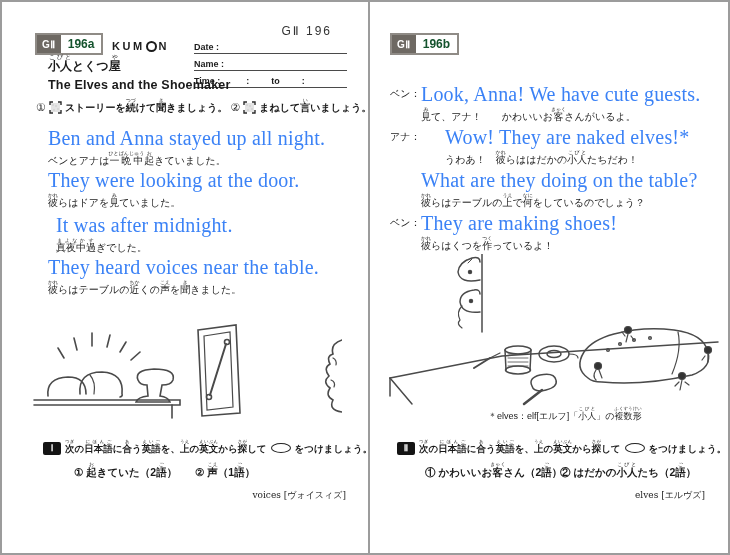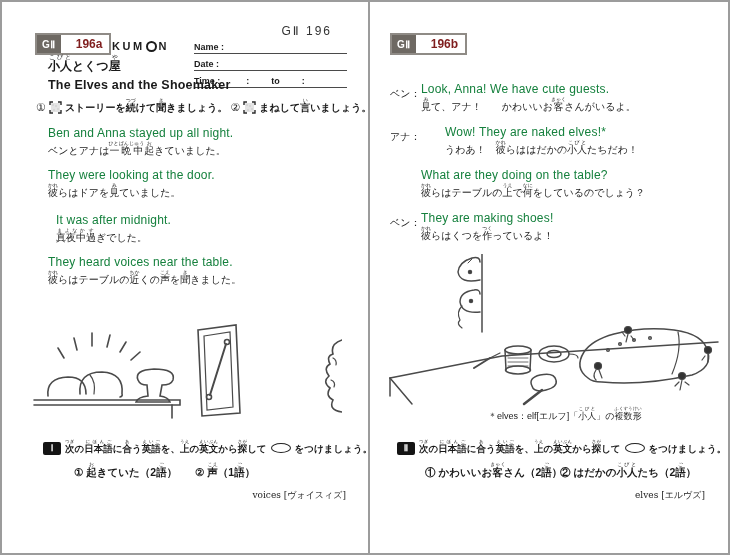--- a/index.html
+++ b/index.html
@@ -12,40 +12,40 @@
   .page-right { left:368px; width:360px; }
   .abs { position:absolute; }
 
   ruby { ruby-position: over; }
   rt { font-size:52%; font-weight:normal; letter-spacing:0; }
 
   .corner { font-size:12px; color:#333; letter-spacing:2px; }
 
   .badge { display:inline-flex; align-items:stretch; height:22px; border:2px solid #8f8b86; border-radius:0; overflow:hidden; background:#fff; }
   .badge .lv { background:#6e6963; color:#fff; font-weight:bold; font-size:10px; display:flex; align-items:center; padding:0 5px; letter-spacing:0.5px; }
-  .badge .no { color:#7f1d1d; font-weight:bold; font-size:12px; display:flex; align-items:center; padding:0 7px; background:#fff;margin-left:8px; }
+  .badge .no { color:#14532d; font-weight:bold; font-size:12px; display:flex; align-items:center; padding:0 7px; background:#fff; }
 
   .logo { font-weight:bold; font-size:11px; letter-spacing:2.5px; color:#1c1c1c; display:flex; align-items:center; }
   .logo .o { width:11px; height:11px; border:2px solid #1c1c1c; border-radius:50%; margin:0 2px 0 1px; display:inline-block; }
 
   .fields { width:153px; font-size:9px; font-weight:bold; color:#1c1c1c; }
   .fields .frow { border-bottom:1.5px solid #4a4a4a; height:14px; margin-bottom:3px; display:flex; align-items:flex-end; padding-bottom:1px; }
   .fields .t-colon1 { margin-left:26px; }
   .fields .t-to { margin-left:22px; }
   .fields .t-colon2 { margin-left:22px; }
 
   .title-jp { font-size:12px; font-weight:bold; line-height:1.55; }
   .title-jp rt { font-size:6px; }
   .title-en { font-size:12.5px; font-weight:bold; margin-top:2px; letter-spacing:0.2px; }
 
   .instr { display:flex; align-items:center; gap:3px; font-size:10px; font-weight:bold; line-height:1.7; white-space:nowrap; }
   .instr rt { font-size:5px; }
   .instr .num { font-size:11px; font-weight:normal; }
 
-  .en-serif { font-family:Liberation Sans, sans-serif; font-size:12px; color:#15803d; letter-spacing:0.2px; line-height:1.2; }
+  .en-serif { font-family:Liberation Serif, serif; font-size:20px; color:#3b82f6; letter-spacing:0.2px; line-height:1.2; }
   .jp-trans { font-size:10px; color:#222; margin-top:1px; line-height:1.9; }
   .jp-trans rt { font-size:5px; }
 
   .drow { display:flex; }
   .spk { width:31px; flex:0 0 auto; font-size:10px; color:#222; padding-top:5px; }
 
   .qrow { display:flex; align-items:center; gap:4px; font-size:9.5px; font-weight:bold; white-space:nowrap; line-height:1.8; }
   .qrow rt { font-size:4.5px; }
   .secbox { width:18px; height:13px; background:#141414; color:#fff; font-size:9px; font-weight:bold; display:flex; align-items:center; justify-content:center; border-radius:2px; flex:0 0 auto; }
   .oval { width:20px; height:10px; border:1.5px solid #222; border-radius:50%; flex:0 0 auto; background:#fff; }
@@ -76,24 +76,24 @@
     </div>
 
     <div class="abs logo" style="left:110px; top:38px;">
       <span>KUM</span>
         <span class="o"></span>
         <span>N</span>
     </div>
 
     <div class="abs fields" style="left:192px; top:38px;">
       <div class="frow">
+        <span>Date :</span>
+      </div>
+      <div class="frow">
         <span>Name :</span>
-      </div>
-      <div class="frow">
-        <span>Date :</span>
       </div>
       <div class="frow">
         <span>Time :</span>
         <span class="t-colon1">:</span>
         <span class="t-to">to</span>
         <span class="t-colon2">:</span>
       </div>
     </div>
 
     <div class="abs" style="left:46px; top:52px;">

